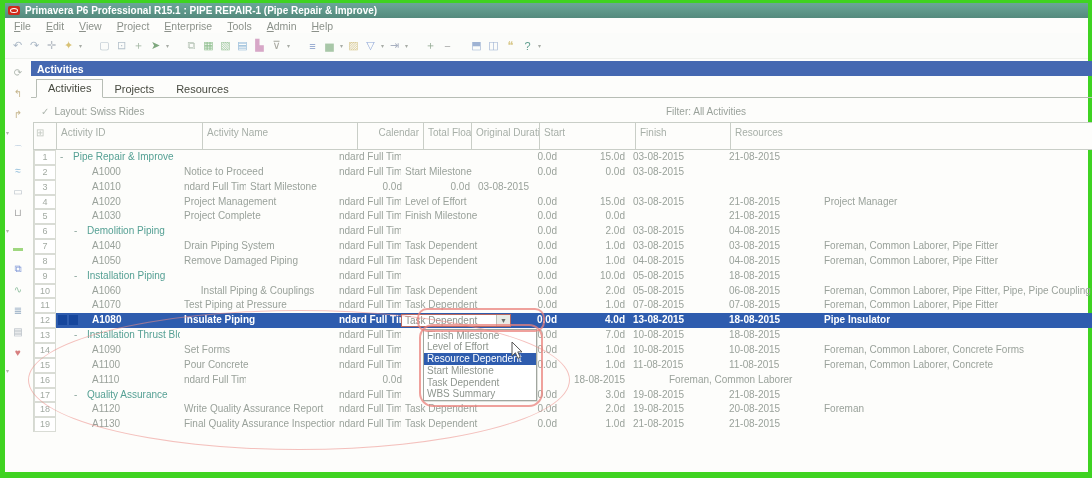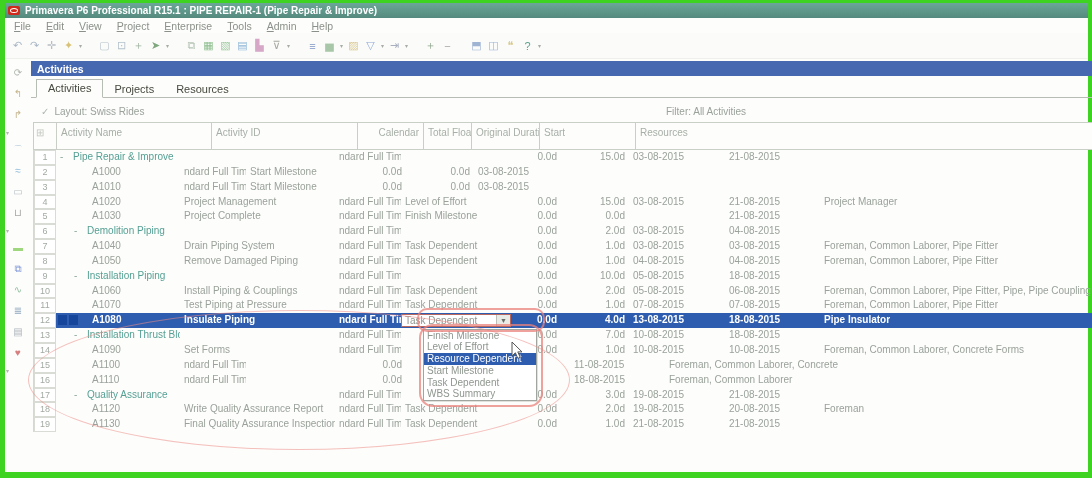--- a/index.html
+++ b/index.html
@@ -192,26 +192,27 @@
           </div>
 
         <div class="layout-row">
           <span class="layout-check">✓</span><span>Layout: Swiss Rides</span>
           <span class="filter-label">Filter: All Activities</span>
         </div>
 
         <div class="grid">
           <div class="ghead" id="ghead">
               <div class="hc" style="width: 22px; color: rgb(194, 200, 192);">⊞</div>
+              <div class="hc" style="width: 146px;">Activity ID</div>
               <div class="hc" style="width: 155px;">Activity Name</div>
-              <div class="hc" style="width: 146px;">Activity ID</div>
               <div class="hc ra" style="width: 66px;">Calendar</div>
               <div class="hc ra" style="width: 48px;">Total Float</div>
               <div class="hc" style="width: 68px;">Original Duration</div>
               <div class="hc" style="width: 96px;">Start</div>
+              <div class="hc" style="width: 95px;">Finish</div>
               <div class="hc" style="flex: 1 1 0%;">Resources</div>
             </div>
           <div class="gbody" id="gbody">
               <div class="row">
                 <div class="cell c-num" style="width: 22px;">1</div>
                 <div class="rowrest">
                   <div class="cell ind-w1 wbs" style="width: 124px;"><span class="minus">-</span>Pipe Repair &amp; Improve</div>
                   <div class="cell" style="width: 155px;"></div>
                   <div class="cell ra" style="width: 66px;">ndard Full Time</div>
                   <div class="cell" style="width: 112px;"></div>
@@ -219,20 +220,21 @@
                   <div class="cell ra" style="width: 68px;">15.0d</div>
                   <div class="cell" style="width: 96px;">03-08-2015</div>
                   <div class="cell" style="width: 95px;">21-08-2015</div>
                   <div class="cell" style="flex: 1 1 0%;"></div>
                 </div>
               </div>
               <div class="row">
                 <div class="cell c-num" style="width: 22px;">2</div>
                 <div class="rowrest">
                   <div class="cell ind-act" style="width: 124px;">A1000</div>
+                  <div class="cell" style="width: 155px;">Notice to Proceed</div>
                   <div class="cell ra" style="width: 66px;">ndard Full Time</div>
                   <div class="cell" style="width: 112px;">Start Milestone</div>
                   <div class="cell ra" style="width: 48px;">0.0d</div>
                   <div class="cell ra" style="width: 68px;">0.0d</div>
                   <div class="cell" style="width: 96px;">03-08-2015</div>
                   <div class="cell" style="width: 95px;"></div>
                   <div class="cell" style="flex: 1 1 0%;"></div>
                 </div>
               </div>
               <div class="row">
@@ -329,21 +331,21 @@
                   <div class="cell ra" style="width: 68px;">10.0d</div>
                   <div class="cell" style="width: 96px;">05-08-2015</div>
                   <div class="cell" style="width: 95px;">18-08-2015</div>
                   <div class="cell" style="flex: 1 1 0%;"></div>
                 </div>
               </div>
               <div class="row">
                 <div class="cell c-num" style="width: 22px;">10</div>
                 <div class="rowrest">
                   <div class="cell ind-act" style="width: 124px;">A1060</div>
-                  <div class="cell" style="width: 155px;">Install Piping &amp; Couplings</div>
+                  <div class="cell" style="width: 155px; text-align: center;">Install Piping &amp; Couplings</div>
                   <div class="cell ra" style="width: 66px;">ndard Full Time</div>
                   <div class="cell" style="width: 112px;">Task Dependent</div>
                   <div class="cell ra" style="width: 48px;">0.0d</div>
                   <div class="cell ra" style="width: 68px;">2.0d</div>
                   <div class="cell" style="width: 96px;">05-08-2015</div>
                   <div class="cell" style="width: 95px;">06-08-2015</div>
                   <div class="cell" style="flex: 1 1 0%;">Foreman, Common Laborer, Pipe Fitter, Pipe, Pipe Coupling</div>
                 </div>
               </div>
               <div class="row">
@@ -406,20 +408,21 @@
                   <div class="cell ra" style="width: 68px;">1.0d</div>
                   <div class="cell" style="width: 96px;">10-08-2015</div>
                   <div class="cell" style="width: 95px;">10-08-2015</div>
                   <div class="cell" style="flex: 1 1 0%;">Foreman, Common Laborer, Concrete Forms</div>
                 </div>
               </div>
               <div class="row">
                 <div class="cell c-num" style="width: 22px;">15</div>
                 <div class="rowrest">
                   <div class="cell ind-act" style="width: 124px;">A1100</div>
+                  <div class="cell" style="width: 155px;">Pour Concrete</div>
                   <div class="cell ra" style="width: 66px;">ndard Full Time</div>
                   <div class="cell" style="width: 112px;"></div>
                   <div class="cell ra" style="width: 48px;">0.0d</div>
                   <div class="cell ra" style="width: 68px;">1.0d</div>
                   <div class="cell" style="width: 96px;">11-08-2015</div>
                   <div class="cell" style="width: 95px;">11-08-2015</div>
                   <div class="cell" style="flex: 1 1 0%;">Foreman, Common Laborer, Concrete</div>
                 </div>
               </div>
               <div class="row">

